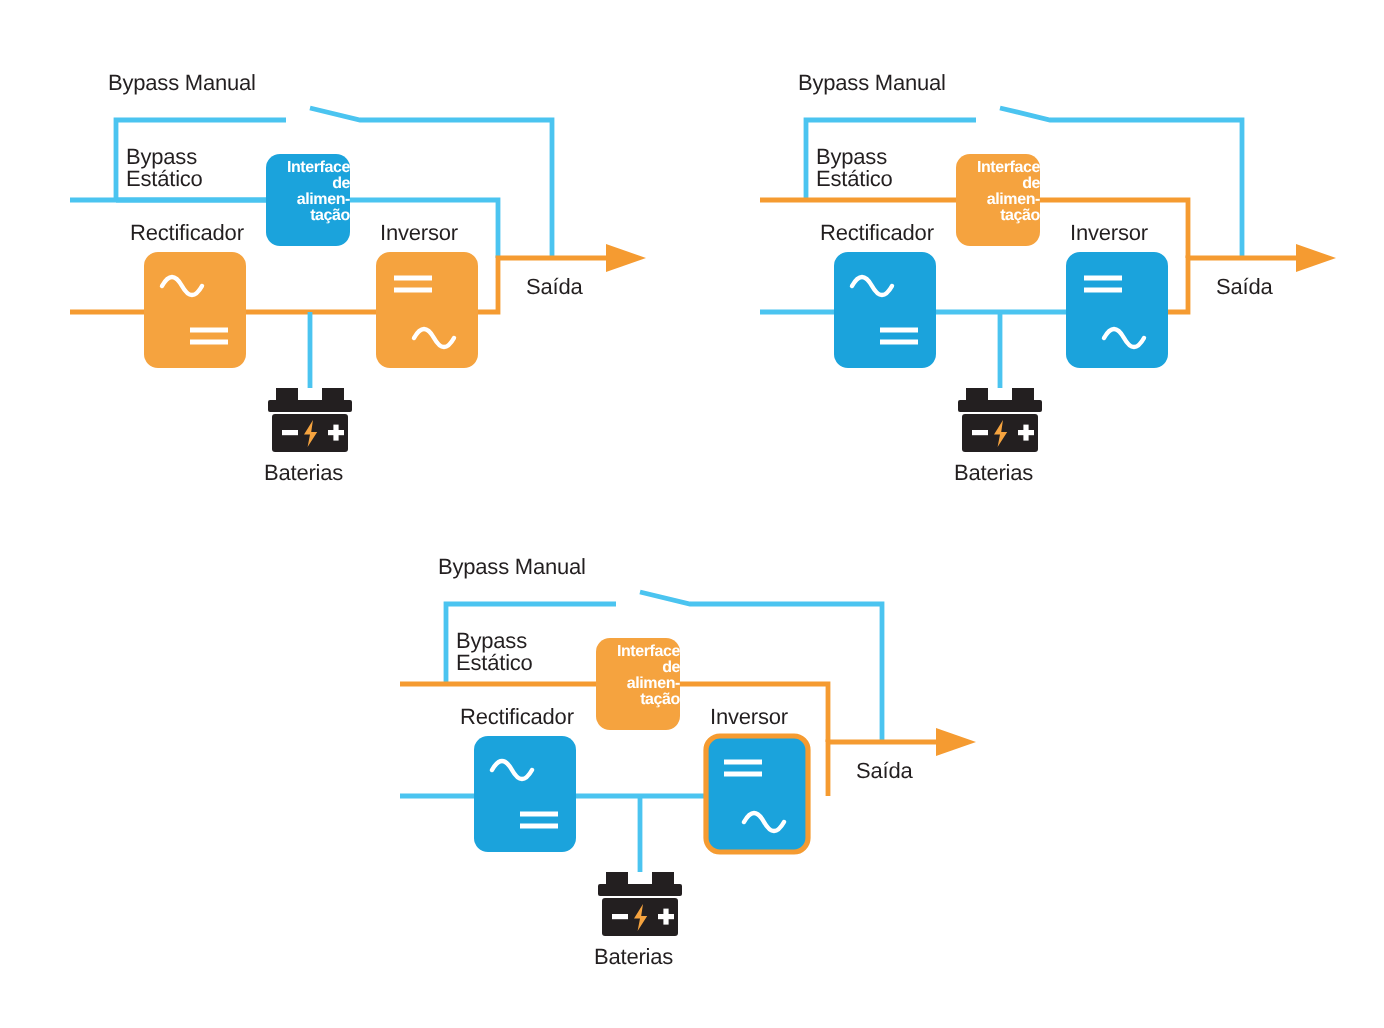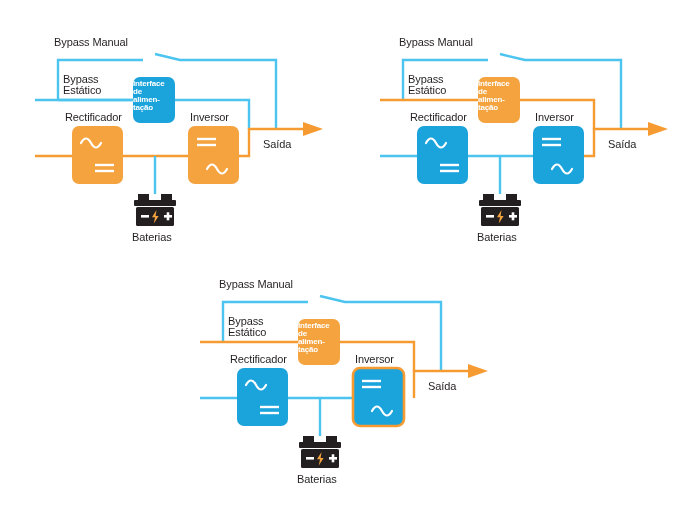--- a/index.html
+++ b/index.html
@@ -40,21 +40,21 @@
     line-height: 1.15;
     letter-spacing: -0.1px;
   }
 
   .boxlabel {
     position: absolute;
     color: #ffffff;
     font-size: 8px;
     font-weight: bold;
     line-height: 1.02;
-    text-align: left;
+    text-align: right;
     letter-spacing: -0.2px;
   }
 </style>
 </head>
 <body>
 
 <div class="diagram" id="diagram-1">
   <svg viewBox="0 0 310 226">
 
     <g>

